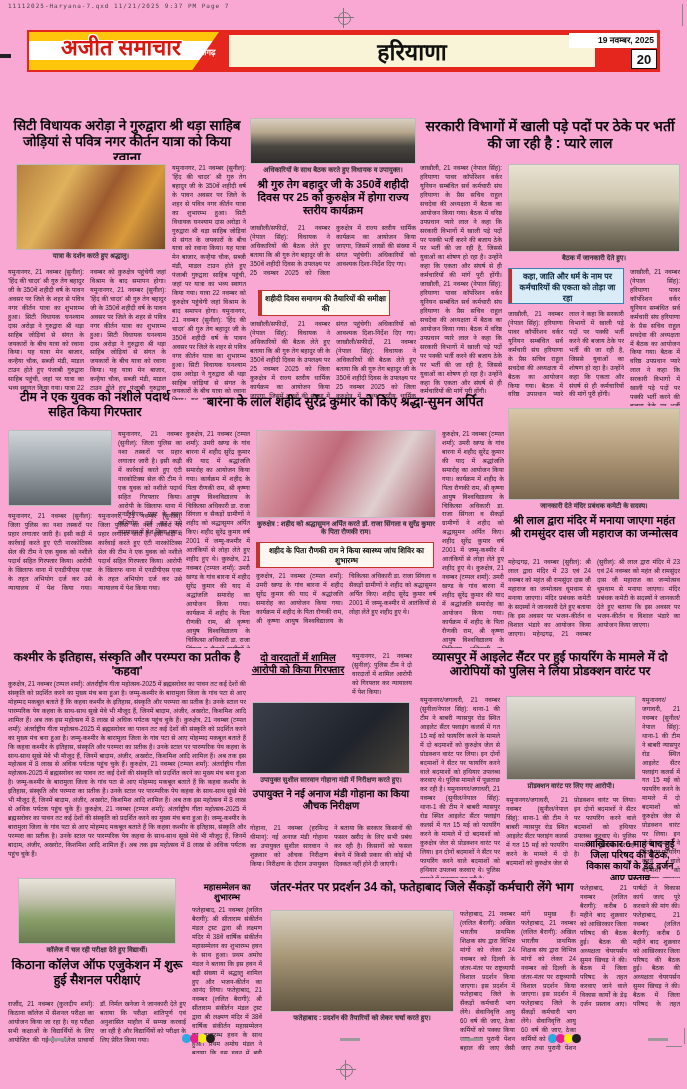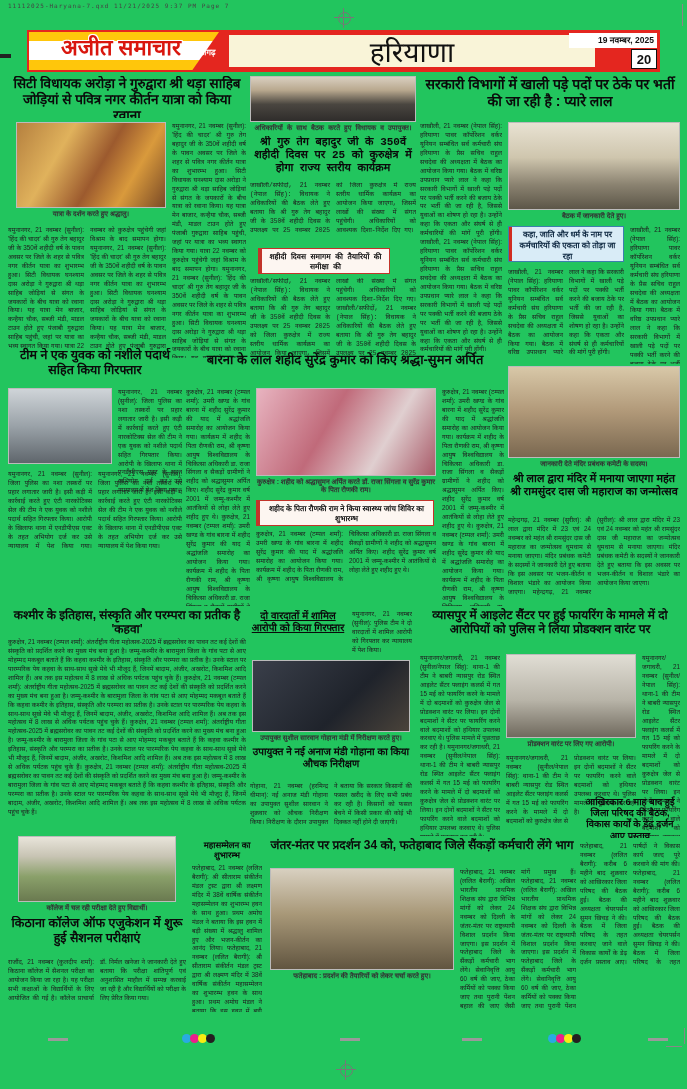--- a/index.html
+++ b/index.html
@@ -1,16 +1,16 @@
 <!DOCTYPE html>
 <html><head>
 <meta charset="utf-8">
 <style>
   html,body{margin:0;padding:0;background:#e9e9e9;}
-  #page{position:relative;width:687px;height:1089px;background:#22c55e;overflow:hidden;
+  #page{position:relative;width:687px;height:1089px;background:#f9a8d4;overflow:hidden;
         font-family:"Liberation Sans","DejaVu Sans",sans-serif;}
   
   .slug{position:absolute;left:8px;top:2px;font-family:"DejaVu Sans Mono",monospace;
         font-size:6px;color:#444;letter-spacing:1px;}
   .regcross{position:absolute;width:16px;height:16px;}
   .regcross .circ{position:absolute;left:2px;top:2px;width:11px;height:11px;border:1px solid #777;border-radius:50%;}
   .regcross .vl{position:absolute;left:7px;top:-2px;width:1px;height:20px;background:#777;}
   .dash{position:absolute;height:3px;background:#9a9a9a;}
   .blkdash{position:absolute;height:4px;background:#222;}
   .cropv{position:absolute;width:1px;background:#888;}
@@ -21,27 +21,27 @@
   .masthead{position:absolute;left:27px;top:30px;width:633px;height:42px;background:#e4261f;}
   .logo-panel{position:absolute;left:2px;top:2px;width:190px;height:38px;
      background:linear-gradient(180deg,#ffc60b 0 25%,#ffffff 25% 75%,#ffc60b 75% 100%);
      clip-path:polygon(0 0,100% 0,86% 100%,0 100%);}
   .logo-text{position:absolute;left:10px;top:5px;width:168px;text-align:center;
      font-size:22px;font-weight:bold;color:#d9160e;line-height:1.2;
      text-shadow:1px 1px 0 #fff,-1px -1px 0 #fff,1px -1px 0 #fff,-1px 1px 0 #fff;}
   .edition{position:absolute;left:168px;top:16px;font-size:8px;font-weight:bold;color:#ffffff;}
   .section-panel{position:absolute;left:202px;top:5px;width:366px;height:32px;background:#f9f4d8;
      display:flex;align-items:center;justify-content:center;}
-  .section-title{font-size:28px;font-weight:normal;color:#111;}
+  .section-title{font-size:23px;font-weight:bold;color:#111;}
   .datebox{position:absolute;right:3px;top:3px;width:88px;height:15px;background:#fff;
      font-size:8.5px;font-weight:bold;color:#111;text-align:right;padding-right:3px;line-height:15px;box-sizing:border-box;}
   .pagebox{position:absolute;right:3px;bottom:3px;width:26px;height:20px;background:#fff;border:1.5px solid #111;
      font-size:13px;font-weight:bold;color:#111;text-align:center;line-height:20px;box-sizing:border-box;}
   
-  .art{position:absolute;}
+  .art{position:absolute;margin-top:42px;}
   .abs{position:absolute;}
   .hl{font-weight:bold;color:#0a0a0a;text-align:center;line-height:1.18;overflow:hidden;}
   .bd{font-size:6.3px;line-height:1.42;text-align:justify;color:#1e1e1e;overflow:hidden;}
   .cols2{column-count:2;column-gap:6px;}
   .ph{border:1px solid #bbb;box-sizing:border-box;}
   .cap{font-size:6.8px;font-weight:bold;color:#333;text-align:center;line-height:1.25;overflow:hidden;}
   .redbox{border:1.5px solid #c2342a;background:#fdf6f1;font-weight:bold;color:#111;
      text-align:center;display:flex;align-items:center;justify-content:center;
      box-shadow:inset 3px 0 0 #c2342a;padding:1px 3px 1px 6px;box-sizing:border-box;overflow:hidden;}
   .bluebox{border:1px solid #3d7fae;background:#d9ecf7;font-weight:bold;color:#0d2740;
@@ -85,21 +85,21 @@
   </div>
 
   <div class="art" style="left:8px;top:76px;width:238px;height:284px;">
     <div class="hl abs" style="left:0;top:0;width:238px;height:42px;font-size:13.5px;">सिटी विधायक अरोड़ा ने गुरुद्वारा श्री थड़ा साहिब जोड़ियां से पवित्र नगर कीर्तन यात्रा को किया रवाना</div>
     <div class="ph ph-kirtan abs" style="left:8px;top:46px;width:150px;height:86px;"></div>
     <div class="cap abs" style="left:8px;top:134px;width:150px;height:10px;">यात्रा के दर्शन करते हुए श्रद्धालु।</div>
     <div class="bd abs" style="left:164px;top:46px;width:74px;height:236px;">यमुनानगर, 21 नवम्बर (सुनील): 'हिंद की चादर' श्री गुरु तेग बहादुर जी के 350वें शहीदी वर्ष के पावन अवसर पर जिले के शहर से पवित्र नगर कीर्तन यात्रा का शुभारम्भ हुआ। सिटी विधायक घनश्याम दास अरोड़ा ने गुरुद्वारा श्री थड़ा साहिब जोड़ियां से संगत के जयकारों के बीच यात्रा को रवाना किया। यह यात्रा मेन बाजार, कन्हैया चौक, सब्जी मंडी, माडल टाउन होते हुए पंजाबी गुरुद्वारा साहिब पहुंची, जहां पर यात्रा का भव्य स्वागत किया गया। यात्रा 22 नवम्बर को कुरुक्षेत्र पहुंचेगी जहां विश्राम के बाद समापन होगा। यमुनानगर, 21 नवम्बर (सुनील): 'हिंद की चादर' श्री गुरु तेग बहादुर जी के 350वें शहीदी वर्ष के पावन अवसर पर जिले के शहर से पवित्र नगर कीर्तन यात्रा का शुभारम्भ हुआ। सिटी विधायक घनश्याम दास अरोड़ा ने गुरुद्वारा श्री थड़ा साहिब जोड़ियां से संगत के जयकारों के बीच यात्रा को रवाना किया। यह यात्रा मेन बाजार, कन्हैया चौक, सब्जी मंडी, माडल टाउन होते हुए पंजाबी गुरुद्वारा साहिब पहुंची, जहां पर यात्रा का भव्य स्वागत किया गया। यात्रा 22 नवम्बर को कुरुक्षेत्र पहुंचेगी जहां विश्राम के बाद समापन होगा।</div>
     <div class="bd cols2 abs" style="left:0;top:150px;width:158px;height:132px;">यमुनानगर, 21 नवम्बर (सुनील): 'हिंद की चादर' श्री गुरु तेग बहादुर जी के 350वें शहीदी वर्ष के पावन अवसर पर जिले के शहर से पवित्र नगर कीर्तन यात्रा का शुभारम्भ हुआ। सिटी विधायक घनश्याम दास अरोड़ा ने गुरुद्वारा श्री थड़ा साहिब जोड़ियां से संगत के जयकारों के बीच यात्रा को रवाना किया। यह यात्रा मेन बाजार, कन्हैया चौक, सब्जी मंडी, माडल टाउन होते हुए पंजाबी गुरुद्वारा साहिब पहुंची, जहां पर यात्रा का भव्य स्वागत किया गया। यात्रा 22 नवम्बर को कुरुक्षेत्र पहुंचेगी जहां विश्राम के बाद समापन होगा। यमुनानगर, 21 नवम्बर (सुनील): 'हिंद की चादर' श्री गुरु तेग बहादुर जी के 350वें शहीदी वर्ष के पावन अवसर पर जिले के शहर से पवित्र नगर कीर्तन यात्रा का शुभारम्भ हुआ। सिटी विधायक घनश्याम दास अरोड़ा ने गुरुद्वारा श्री थड़ा साहिब जोड़ियां से संगत के जयकारों के बीच यात्रा को रवाना किया। यह यात्रा मेन बाजार, कन्हैया चौक, सब्जी मंडी, माडल टाउन होते हुए पंजाबी गुरुद्वारा साहिब पहुंची, जहां पर यात्रा का भव्य स्वागत किया गया। यात्रा 22 नवम्बर को कुरुक्षेत्र पहुंचेगी जहां विश्राम के बाद समापन होगा।</div>
   </div>
 
-  <div class="art" style="left:250px;top:76px;width:166px;height:288px;font-family:Liberation Mono, monospace;">
+  <div class="art" style="left:250px;top:76px;width:166px;height:288px;">
     <div class="ph ph-meeting abs" style="left:0;top:0;width:166px;height:46px;"></div>
     <div class="cap abs" style="left:0;top:48px;width:166px;height:9px;">अधिकारियों के साथ बैठक करते हुए विधायक व उपायुक्त।</div>
     <div class="hl abs" style="left:0;top:60px;width:166px;height:42px;font-size:11px;">श्री गुरु तेग बहादुर जी के 350वें शहीदी दिवस पर 25 को कुरुक्षेत्र में होगा राज्य स्तरीय कार्यक्रम</div>
     <div class="bd cols2 abs" style="left:0;top:106px;width:166px;height:62px;">जाखौली/सफीदों, 21 नवम्बर (नेपाल सिंह): विधायक ने अधिकारियों की बैठक लेते हुए बताया कि श्री गुरु तेग बहादुर जी के 350वें शहीदी दिवस के उपलक्ष्य पर 25 नवम्बर 2025 को जिला कुरुक्षेत्र में राज्य स्तरीय धार्मिक कार्यक्रम का आयोजन किया जाएगा, जिसमें लाखों की संख्या में संगत पहुंचेगी। अधिकारियों को आवश्यक दिशा-निर्देश दिए गए।</div>
     <div class="redbox abs" style="left:8px;top:172px;width:132px;height:26px;font-size:7.5px;">शहीदी दिवस समागम की तैयारियों की समीक्षा की</div>
     <div class="bd cols2 abs" style="left:0;top:202px;width:166px;height:86px;">जाखौली/सफीदों, 21 नवम्बर (नेपाल सिंह): विधायक ने अधिकारियों की बैठक लेते हुए बताया कि श्री गुरु तेग बहादुर जी के 350वें शहीदी दिवस के उपलक्ष्य पर 25 नवम्बर 2025 को जिला कुरुक्षेत्र में राज्य स्तरीय धार्मिक कार्यक्रम का आयोजन किया जाएगा, जिसमें लाखों की संख्या में संगत पहुंचेगी। अधिकारियों को आवश्यक दिशा-निर्देश दिए गए। जाखौली/सफीदों, 21 नवम्बर (नेपाल सिंह): विधायक ने अधिकारियों की बैठक लेते हुए बताया कि श्री गुरु तेग बहादुर जी के 350वें शहीदी दिवस के उपलक्ष्य पर 25 नवम्बर 2025 को जिला कुरुक्षेत्र में राज्य स्तरीय धार्मिक कार्यक्रम का आयोजन किया जाएगा, जिसमें लाखों की संख्या में संगत पहुंचेगी। अधिकारियों को आवश्यक दिशा-निर्देश दिए गए।</div>
   </div>
 
   <div class="art" style="left:420px;top:76px;width:260px;height:288px;">
     <div class="hl abs" style="left:0;top:0;width:260px;height:40px;font-size:14px;">सरकारी विभागों में खाली पड़े पदों पर ठेके पर भर्ती की जा रही है : प्यारे लाल</div>

